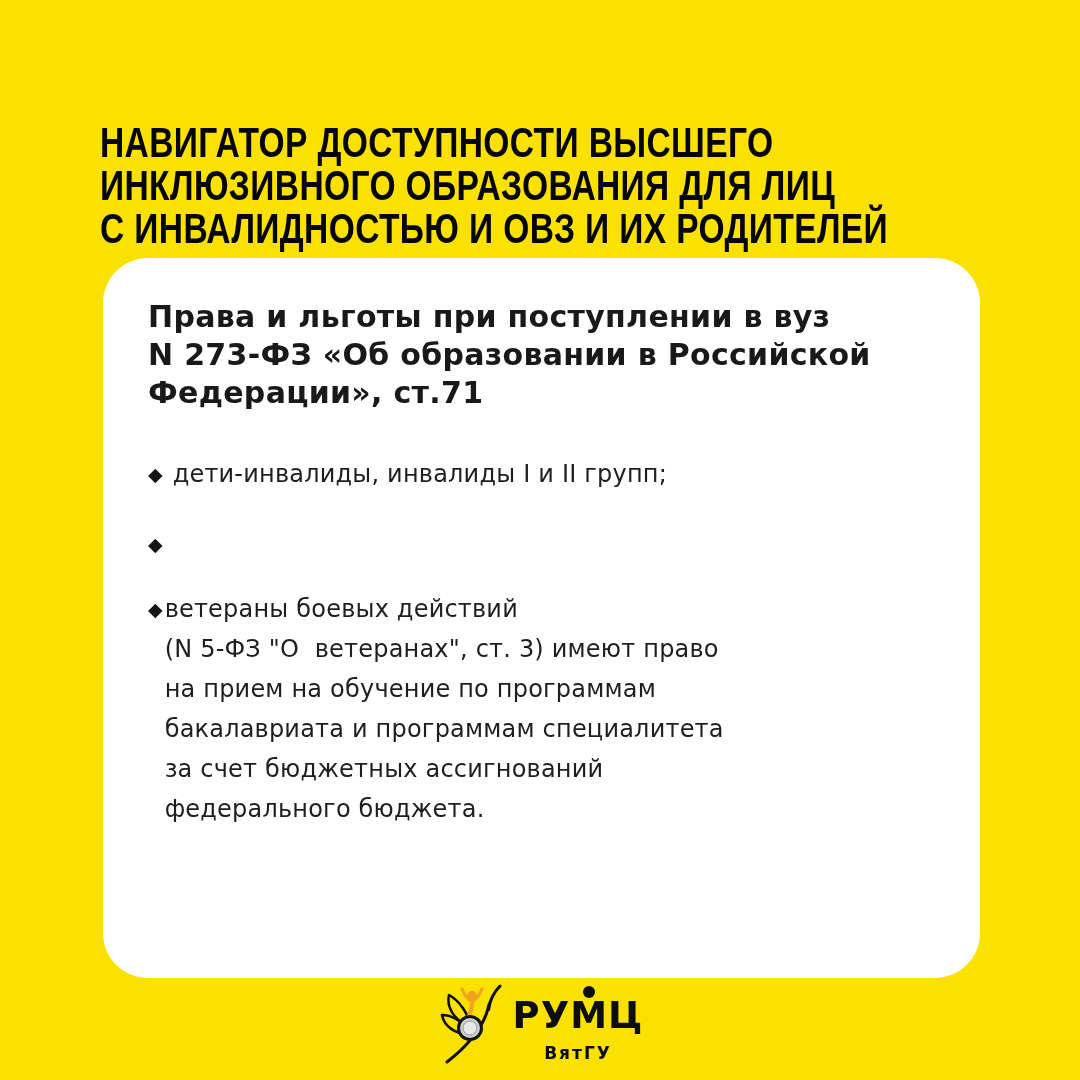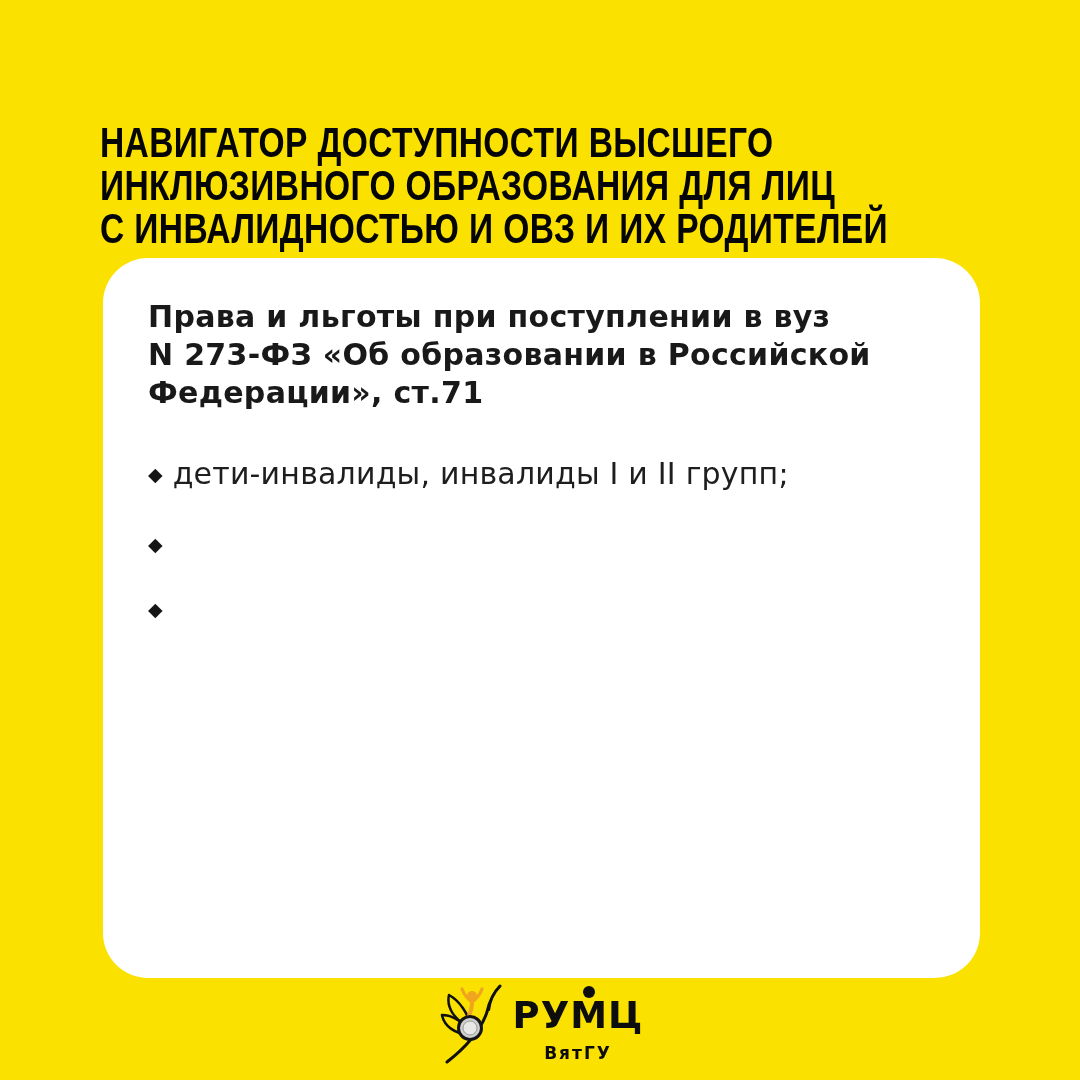--- a/index.html
+++ b/index.html
@@ -67,21 +67,21 @@
     font-size: 19px;
     line-height: 40px;
     flex: 0 0 auto;
     color: #151515;
   }
   .bullet-1 .bullet-marker,
   .bullet-2 .bullet-marker { margin-right: 10px; }
   .bullet-3 .bullet-marker { margin-right: 2px; }
   .bullet-text {
     font-weight: 400;
-    font-size: 30px;
+    font-size: 24px;
     line-height: 40px;
     letter-spacing: 0.2px;
     white-space: pre-wrap;
     color: #1E1E1E;
   }
 
   
   .footer-logo {
     position: absolute;
     left: 0;
@@ -154,20 +154,26 @@
     <span class="bullet-marker">◆</span>
     <span class="bullet-text">дети-инвалиды, инвалиды I и II групп;</span>
   </div>
 
   <div class="bullet bullet-2">
     <span class="bullet-marker">◆</span>
   </div>
 
   <div class="bullet bullet-3">
     <span class="bullet-marker">◆</span>
+    <span class="bullet-text">ветераны боевых действий
+(N 5-ФЗ "О  ветеранах", ст. 3) имеют право
+на прием на обучение по программам
+бакалавриата и программам специалитета
+за счет бюджетных ассигнований
+федерального бюджета.</span>
   </div>
 
 </section>
 
 <footer class="footer-logo">
 
   <svg class="logo-icon" viewBox="0 0 72 80" xmlns="http://www.w3.org/2000/svg">
 
     <path d="M 33 44 C 18 36 9 24 12 11 C 23 17 31 30 34 42 Z" fill="#FAE100" stroke="#101010" stroke-width="2.5" stroke-linejoin="round"></path>
     <path d="M 31 50 C 18 50 7 42 5 31 C 17 31 28 40 32 48 Z" fill="#FAE100" stroke="#101010" stroke-width="2.5" stroke-linejoin="round"></path>

